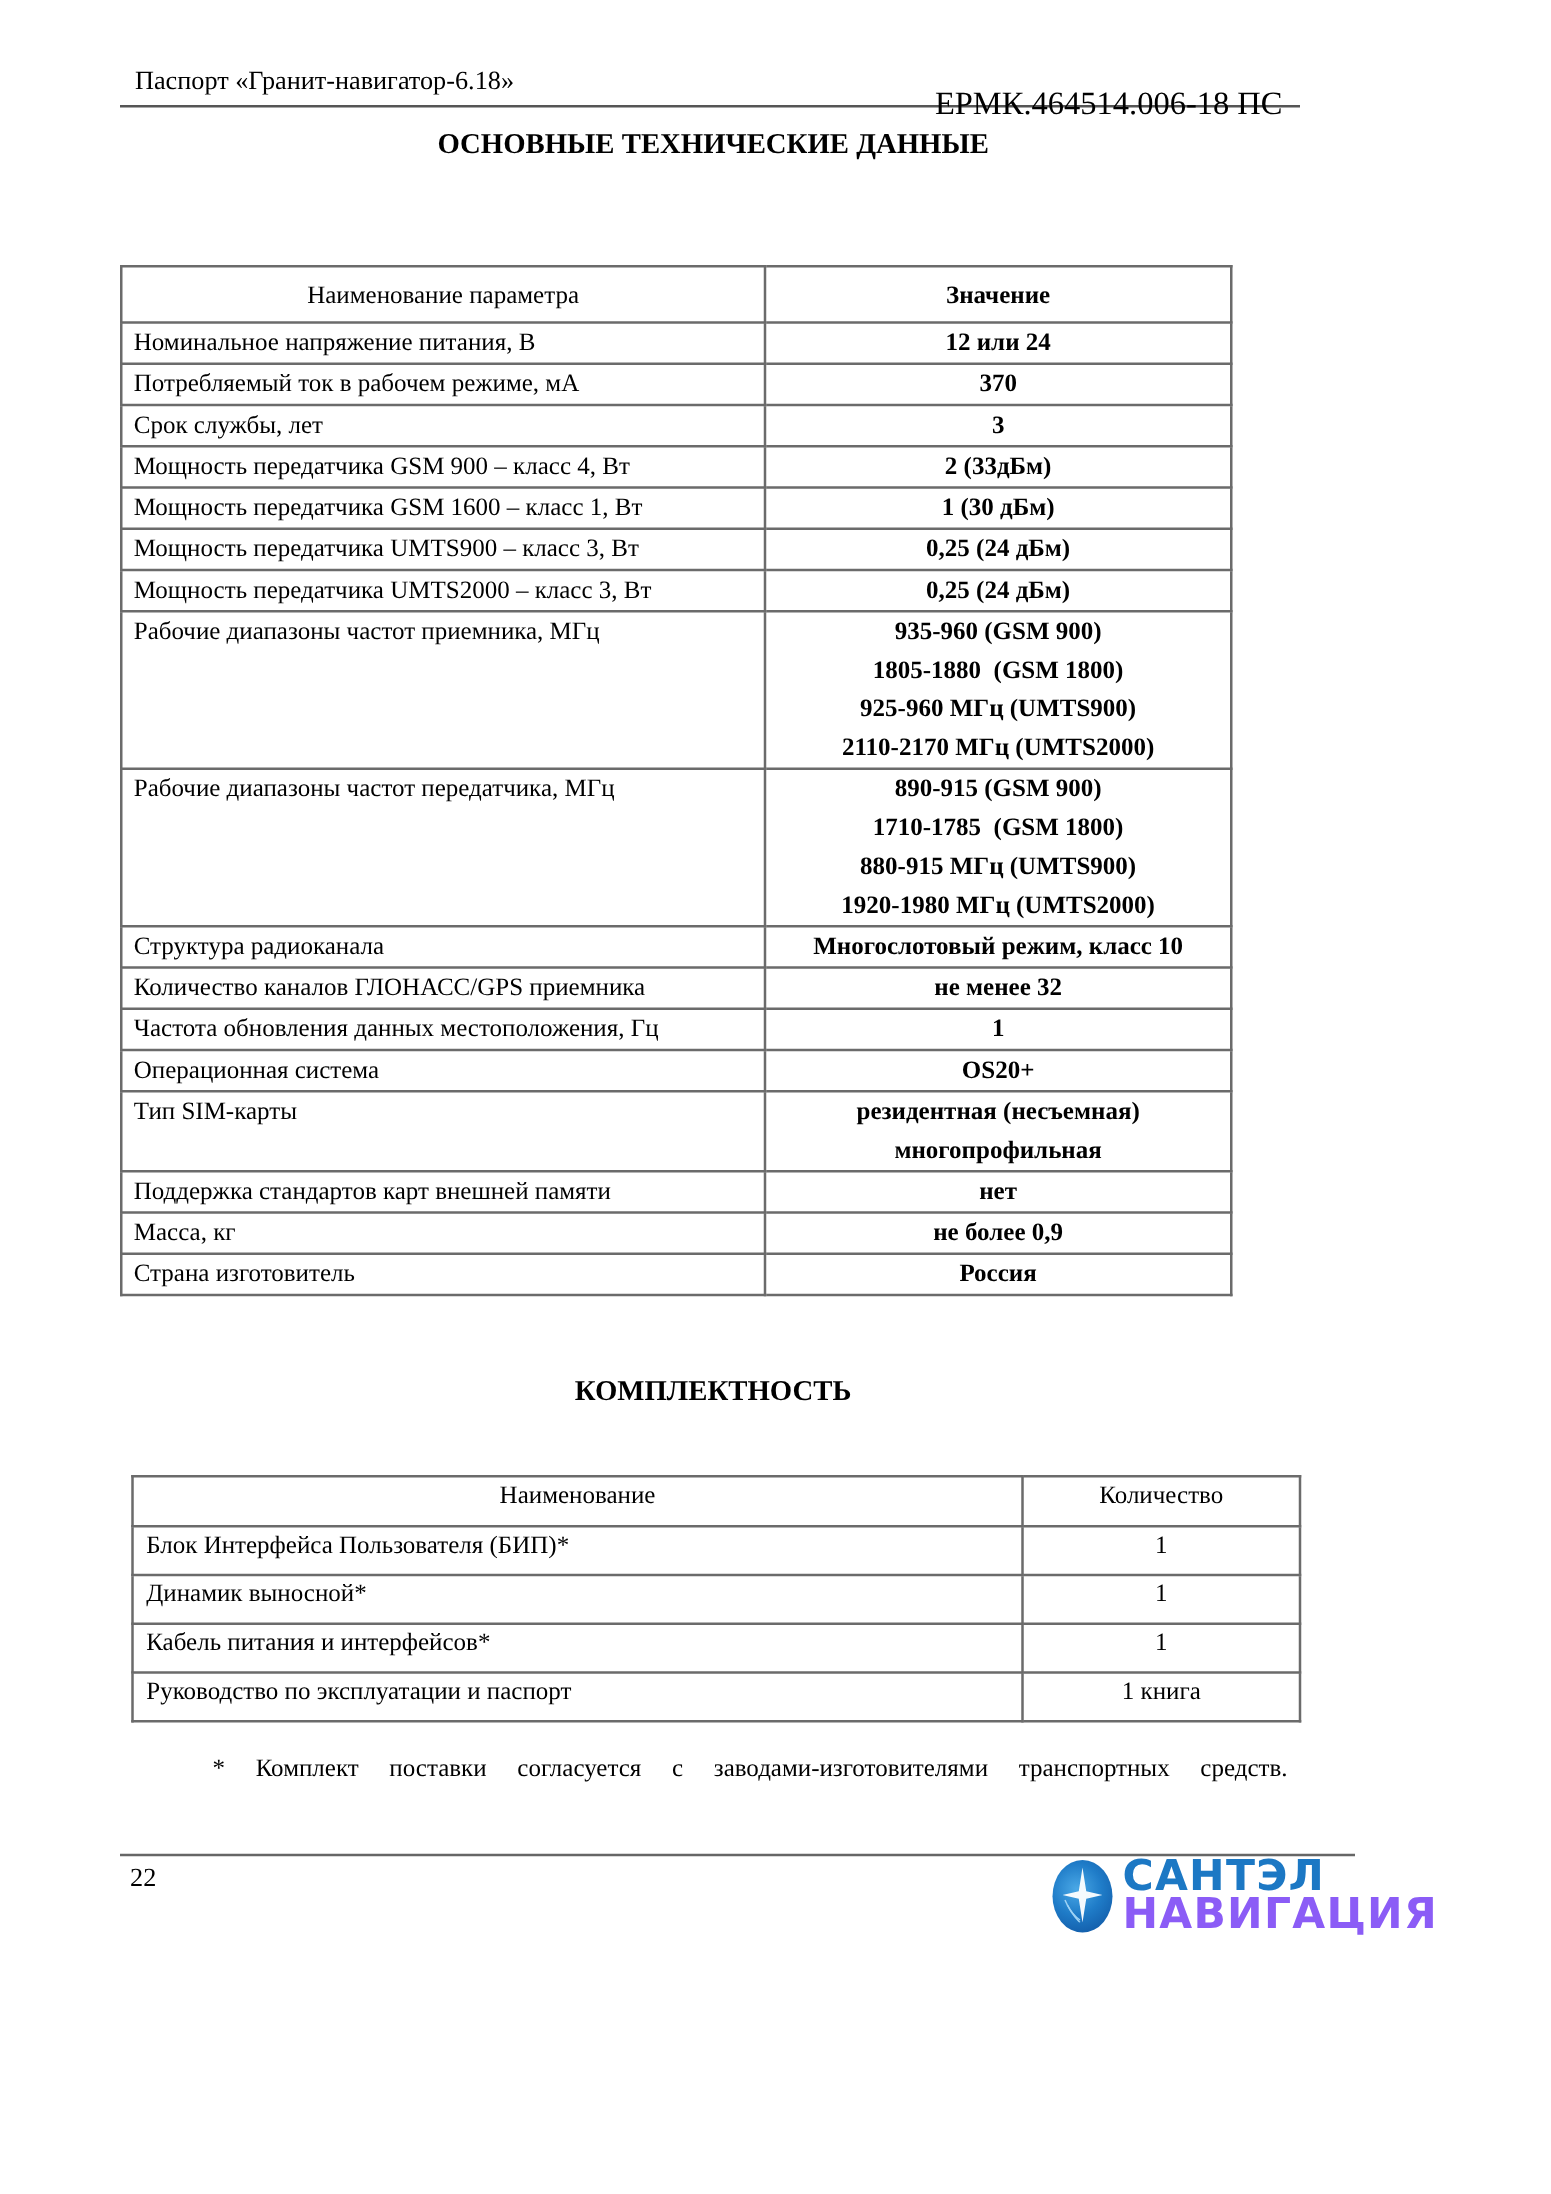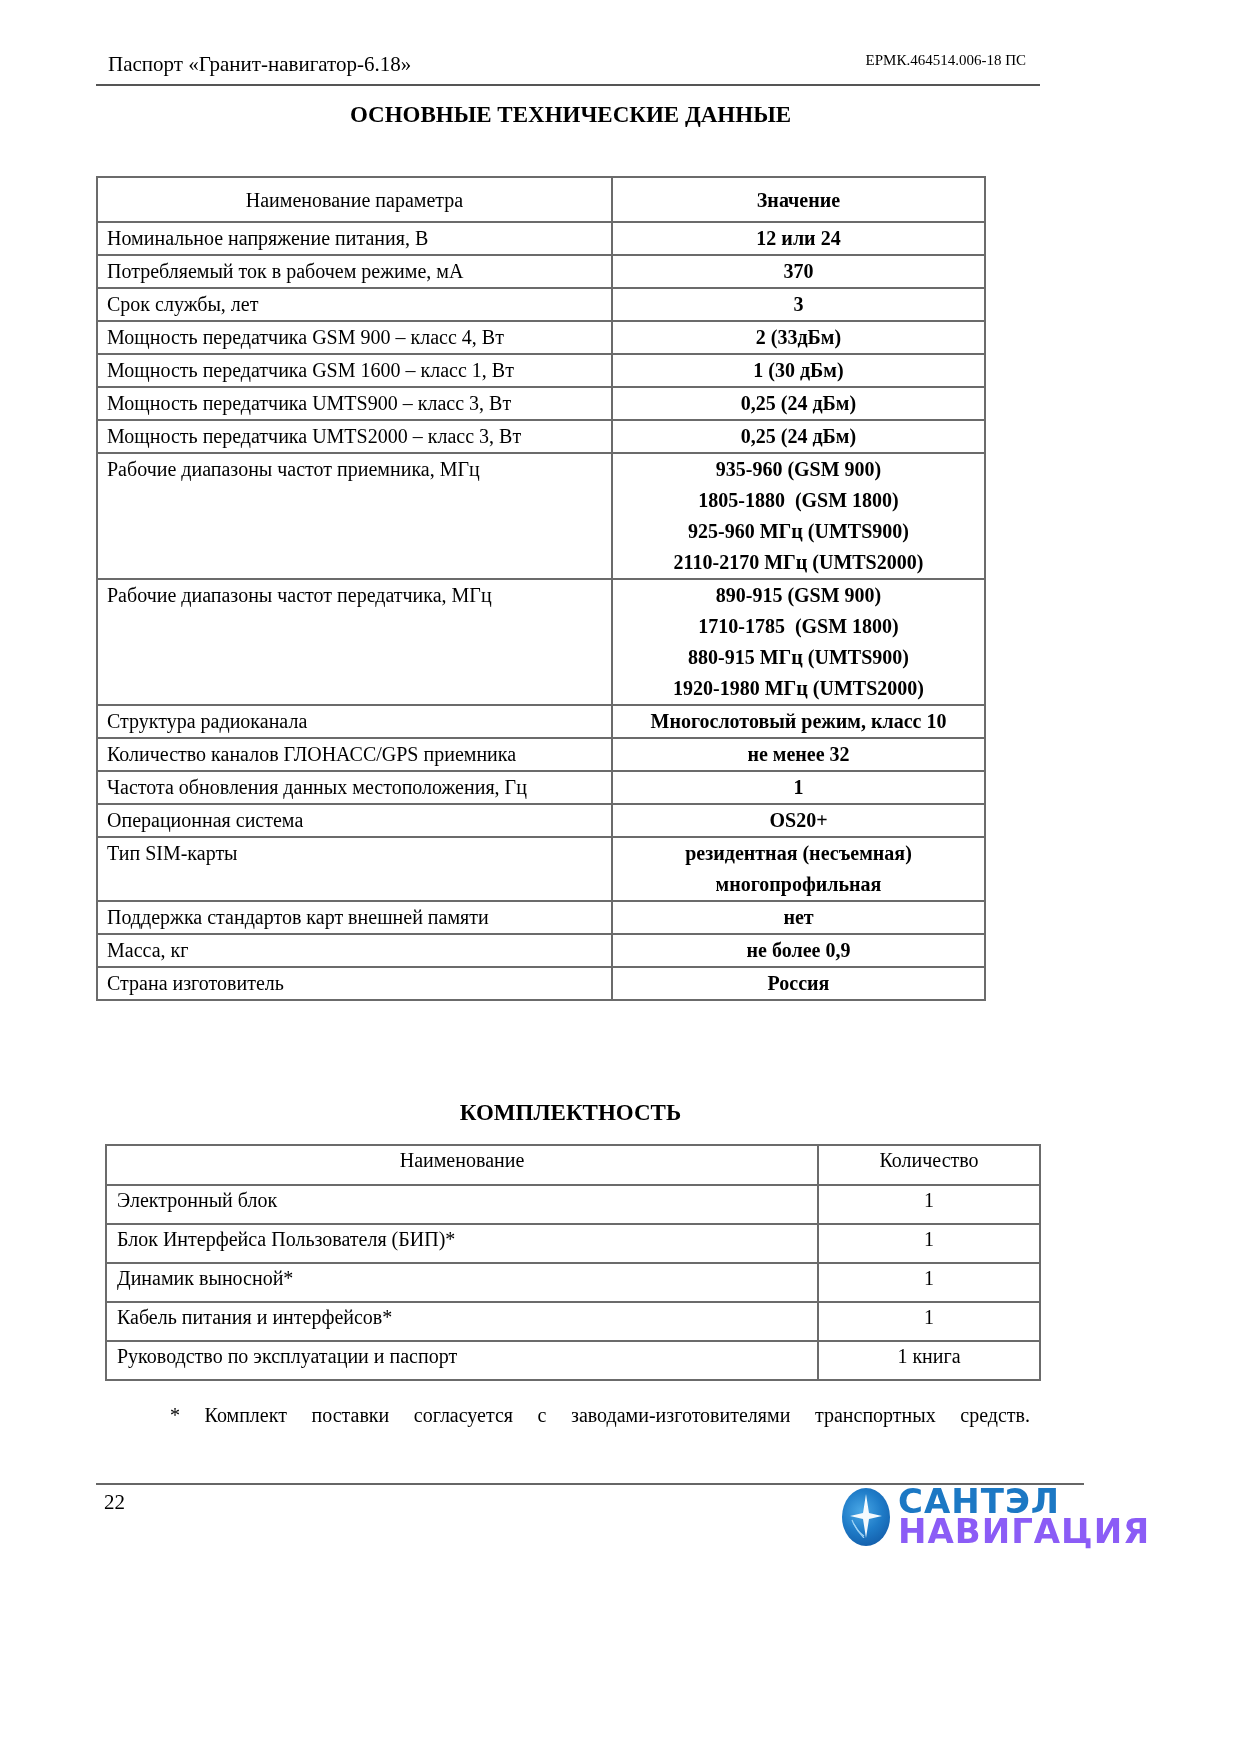--- a/index.html
+++ b/index.html
@@ -1,24 +1,24 @@
 <!DOCTYPE html>
 <html><head>
 <meta charset="utf-8">
 <style>
   html, body { margin: 0; padding: 0; background: #ffffff; }
   body { width: 1241px; height: 1755px; position: relative; font-family: "Liberation Serif", "DejaVu Serif", serif; color: #000; overflow: hidden; }
   .page-header { position: absolute; left: 96px; top: 50px; width: 944px; height: 34px; border-bottom: 2px solid #555; }
   .page-header .left { position: absolute; left: 12px; top: 2px; font-size: 21px; }
-  .page-header .right { position: absolute; right: 14px; top: 2px; font-size: 15px; }
+  .page-header .right { position: absolute; right: 14px; top: 18px; font-size: 26px; }
   .section-title { position: absolute; left: 0; width: 1241px; text-align: center; font-weight: bold; font-size: 23px; }
   #title1 { top: 102px; left: -50px; }
   #title2 { top: 1100px; left: -50px; }
 
-  table { border-collapse: collapse; position: absolute; font-size: 20px; }
+  table { border-collapse: collapse; position: absolute; font-size: 20px; margin-top: 36px; }
   table td, table th { border: 2px solid #6b6b6b; padding: 0; font-weight: normal; line-height: 31px; vertical-align: top; }
   #spec-table { left: 96px; top: 176px; width: 890px; }
   #spec-table .c1 { width: 504px; text-align: left; padding-left: 9px; }
   #spec-table .c2 { text-align: center; font-weight: bold; }
   #spec-table thead th { height: 43px; vertical-align: middle; line-height: 24px; }
   #spec-table thead th.c1 { text-align: center; padding-left: 0; }
   #spec-table tbody td { height: 30px; }
 
   #kit-table { left: 105px; top: 1144px; width: 936px; }
   #kit-table .c1 { width: 700px; text-align: left; padding-left: 10px; }
@@ -172,24 +172,20 @@
 <div class="section-title" id="title2">КОМПЛЕКТНОСТЬ</div>
 
 <table id="kit-table">
   <thead>
     <tr>
       <th class="c1">Наименование</th>
       <th class="c2">Количество</th>
     </tr>
   </thead>
   <tbody id="kit-body">
-      <tr>
-        <td class="c1">Электронный блок</td>
-        <td class="c2">1</td>
-      </tr>
       <tr>
         <td class="c1">Блок Интерфейса Пользователя (БИП)*</td>
         <td class="c2">1</td>
       </tr>
       <tr>
         <td class="c1">Динамик выносной*</td>
         <td class="c2">1</td>
       </tr>
       <tr>
         <td class="c1">Кабель питания и интерфейсов*</td>

